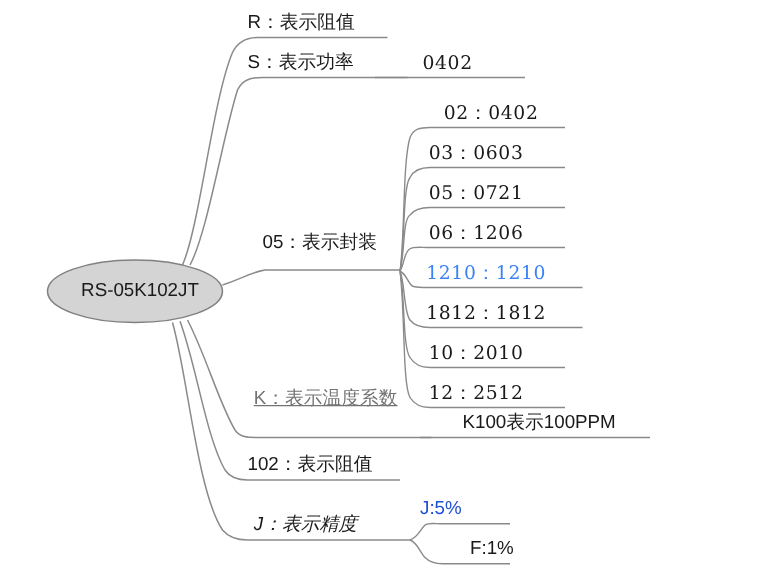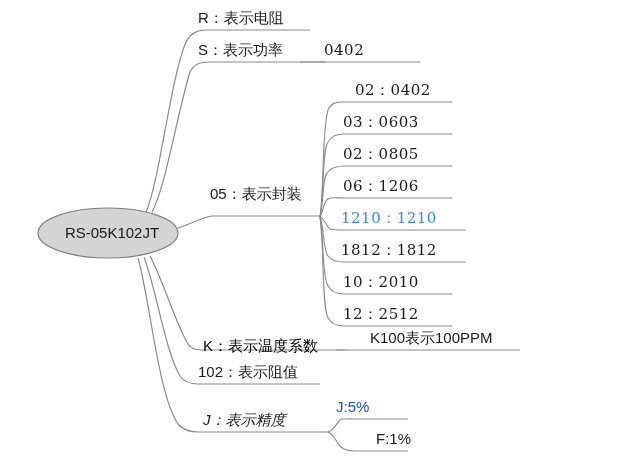--- a/index.html
+++ b/index.html
@@ -88,38 +88,38 @@
 
     <path d="M 328 432 C 334 430 336 424 340 420 C 343 418 348 419 354 419 L 408 419"></path>
     <path d="M 328 432 C 334 434 336 442 340 446 C 343 449 348 451 354 451 L 408 451"></path>
   </g>
 
   <ellipse id="root-ellipse" cx="108" cy="233" rx="70" ry="25" fill="#d4d4d4" stroke="#808080" stroke-width="1.2"></ellipse>
 </svg>
 
 <div class="root-label" style="left: 38px; top: 224px; width: 148px; color: rgb(26, 26, 26);">RS-05K102JT</div>
 
-<div class="node-label" style="left: 198px; top: 9px; color: rgb(26, 26, 26);">R：表示电阻</div>
+<div class="node-label" style="left: 198px; top: 9px; color: rgb(26, 26, 26);">R：表示阻值</div>
 
 <div class="node-label" style="left: 198px; top: 41px; color: rgb(26, 26, 26);">S：表示功率</div>
 
-<div class="node-label mono" style="left: 324px; top: 41px; color: rgb(26, 26, 26);">0402</div>
+<div class="node-label mono" style="left: 338px; top: 41px; color: rgb(26, 26, 26);">0402</div>
 
 <div class="node-label" style="left: 210px; top: 185px; color: rgb(26, 26, 26);">05：表示封装</div>
 
 <div class="node-label mono" style="left: 343px; top: 81px; color: rgb(26, 26, 26); margin-left: 12px;">02：0402</div>
 <div class="node-label mono" style="left: 343px; top: 113px; color: rgb(26, 26, 26);">03：0603</div>
-<div class="node-label mono" style="left: 343px; top: 145px; color: rgb(26, 26, 26);">02：0805</div>
+<div class="node-label mono" style="left: 343px; top: 145px; color: rgb(26, 26, 26);">05：0721</div>
 <div class="node-label mono" style="left: 343px; top: 177px; color: rgb(26, 26, 26);">06：1206</div>
 <div class="node-label mono" style="left: 341px; top: 209px; color: #3b82f6;">1210：1210</div>
 <div class="node-label mono" style="left: 341px; top: 241px; color: rgb(26, 26, 26);">1812：1812</div>
 <div class="node-label mono" style="left: 343px; top: 273px; color: rgb(26, 26, 26);">10：2010</div>
 <div class="node-label mono" style="left: 343px; top: 305px; color: rgb(26, 26, 26);">12：2512</div>
 
-<div class="node-label" style="left: 203px; top: 337px; color: #000000;">K：表示温度系数</div>
+<div class="node-label" style="left: 203px; top: 310px; color: #737373; text-decoration: underline;">K：表示温度系数</div>
 
 <div class="node-label" style="left: 370px; top: 329px; color: rgb(26, 26, 26);">K100表示100PPM</div>
 
 <div class="node-label" style="left: 198px; top: 363px; color: rgb(26, 26, 26);">102：表示阻值</div>
 
 <div class="node-label" style="left: 203px; top: 411px; color: rgb(26, 26, 26); font-style: italic;">J：表示精度</div>
 
 <div class="node-label" style="left: 336px; top: 398px; color: #1d4ed8;">J:5%</div>
 <div class="node-label" style="left: 336px; top: 430px; color: rgb(26, 26, 26); margin-left: 40px;">F:1%</div>
 

